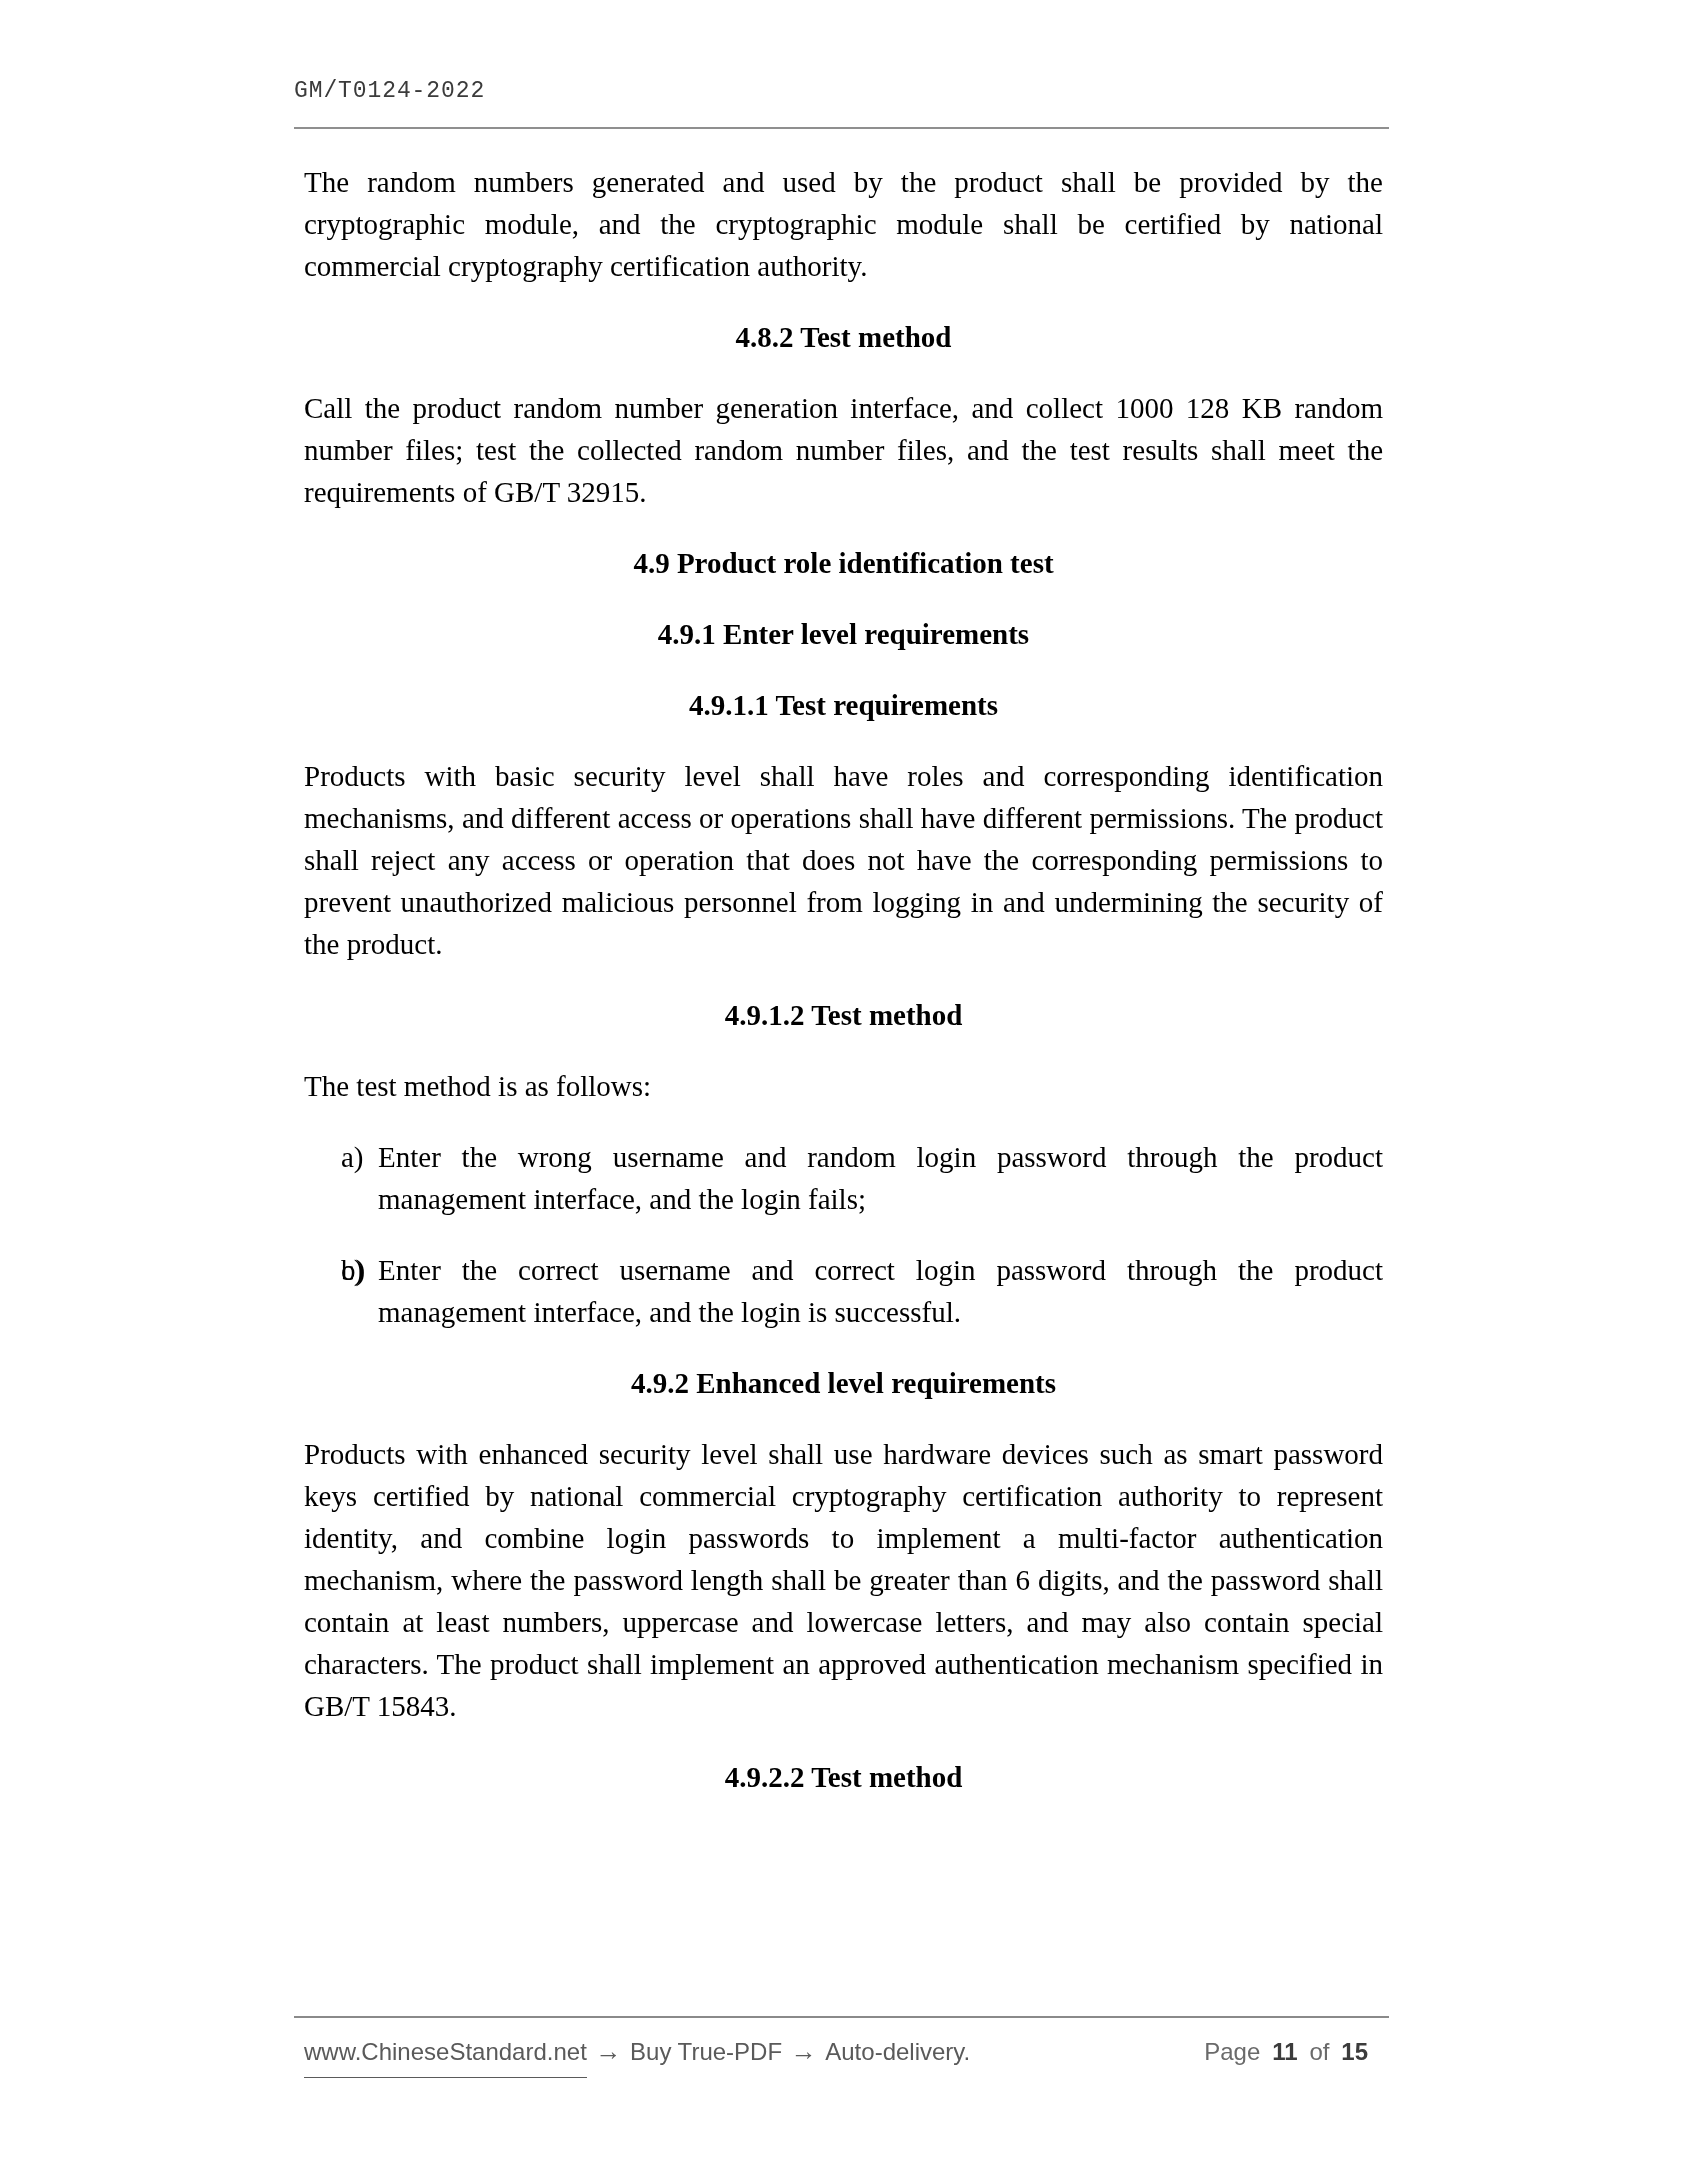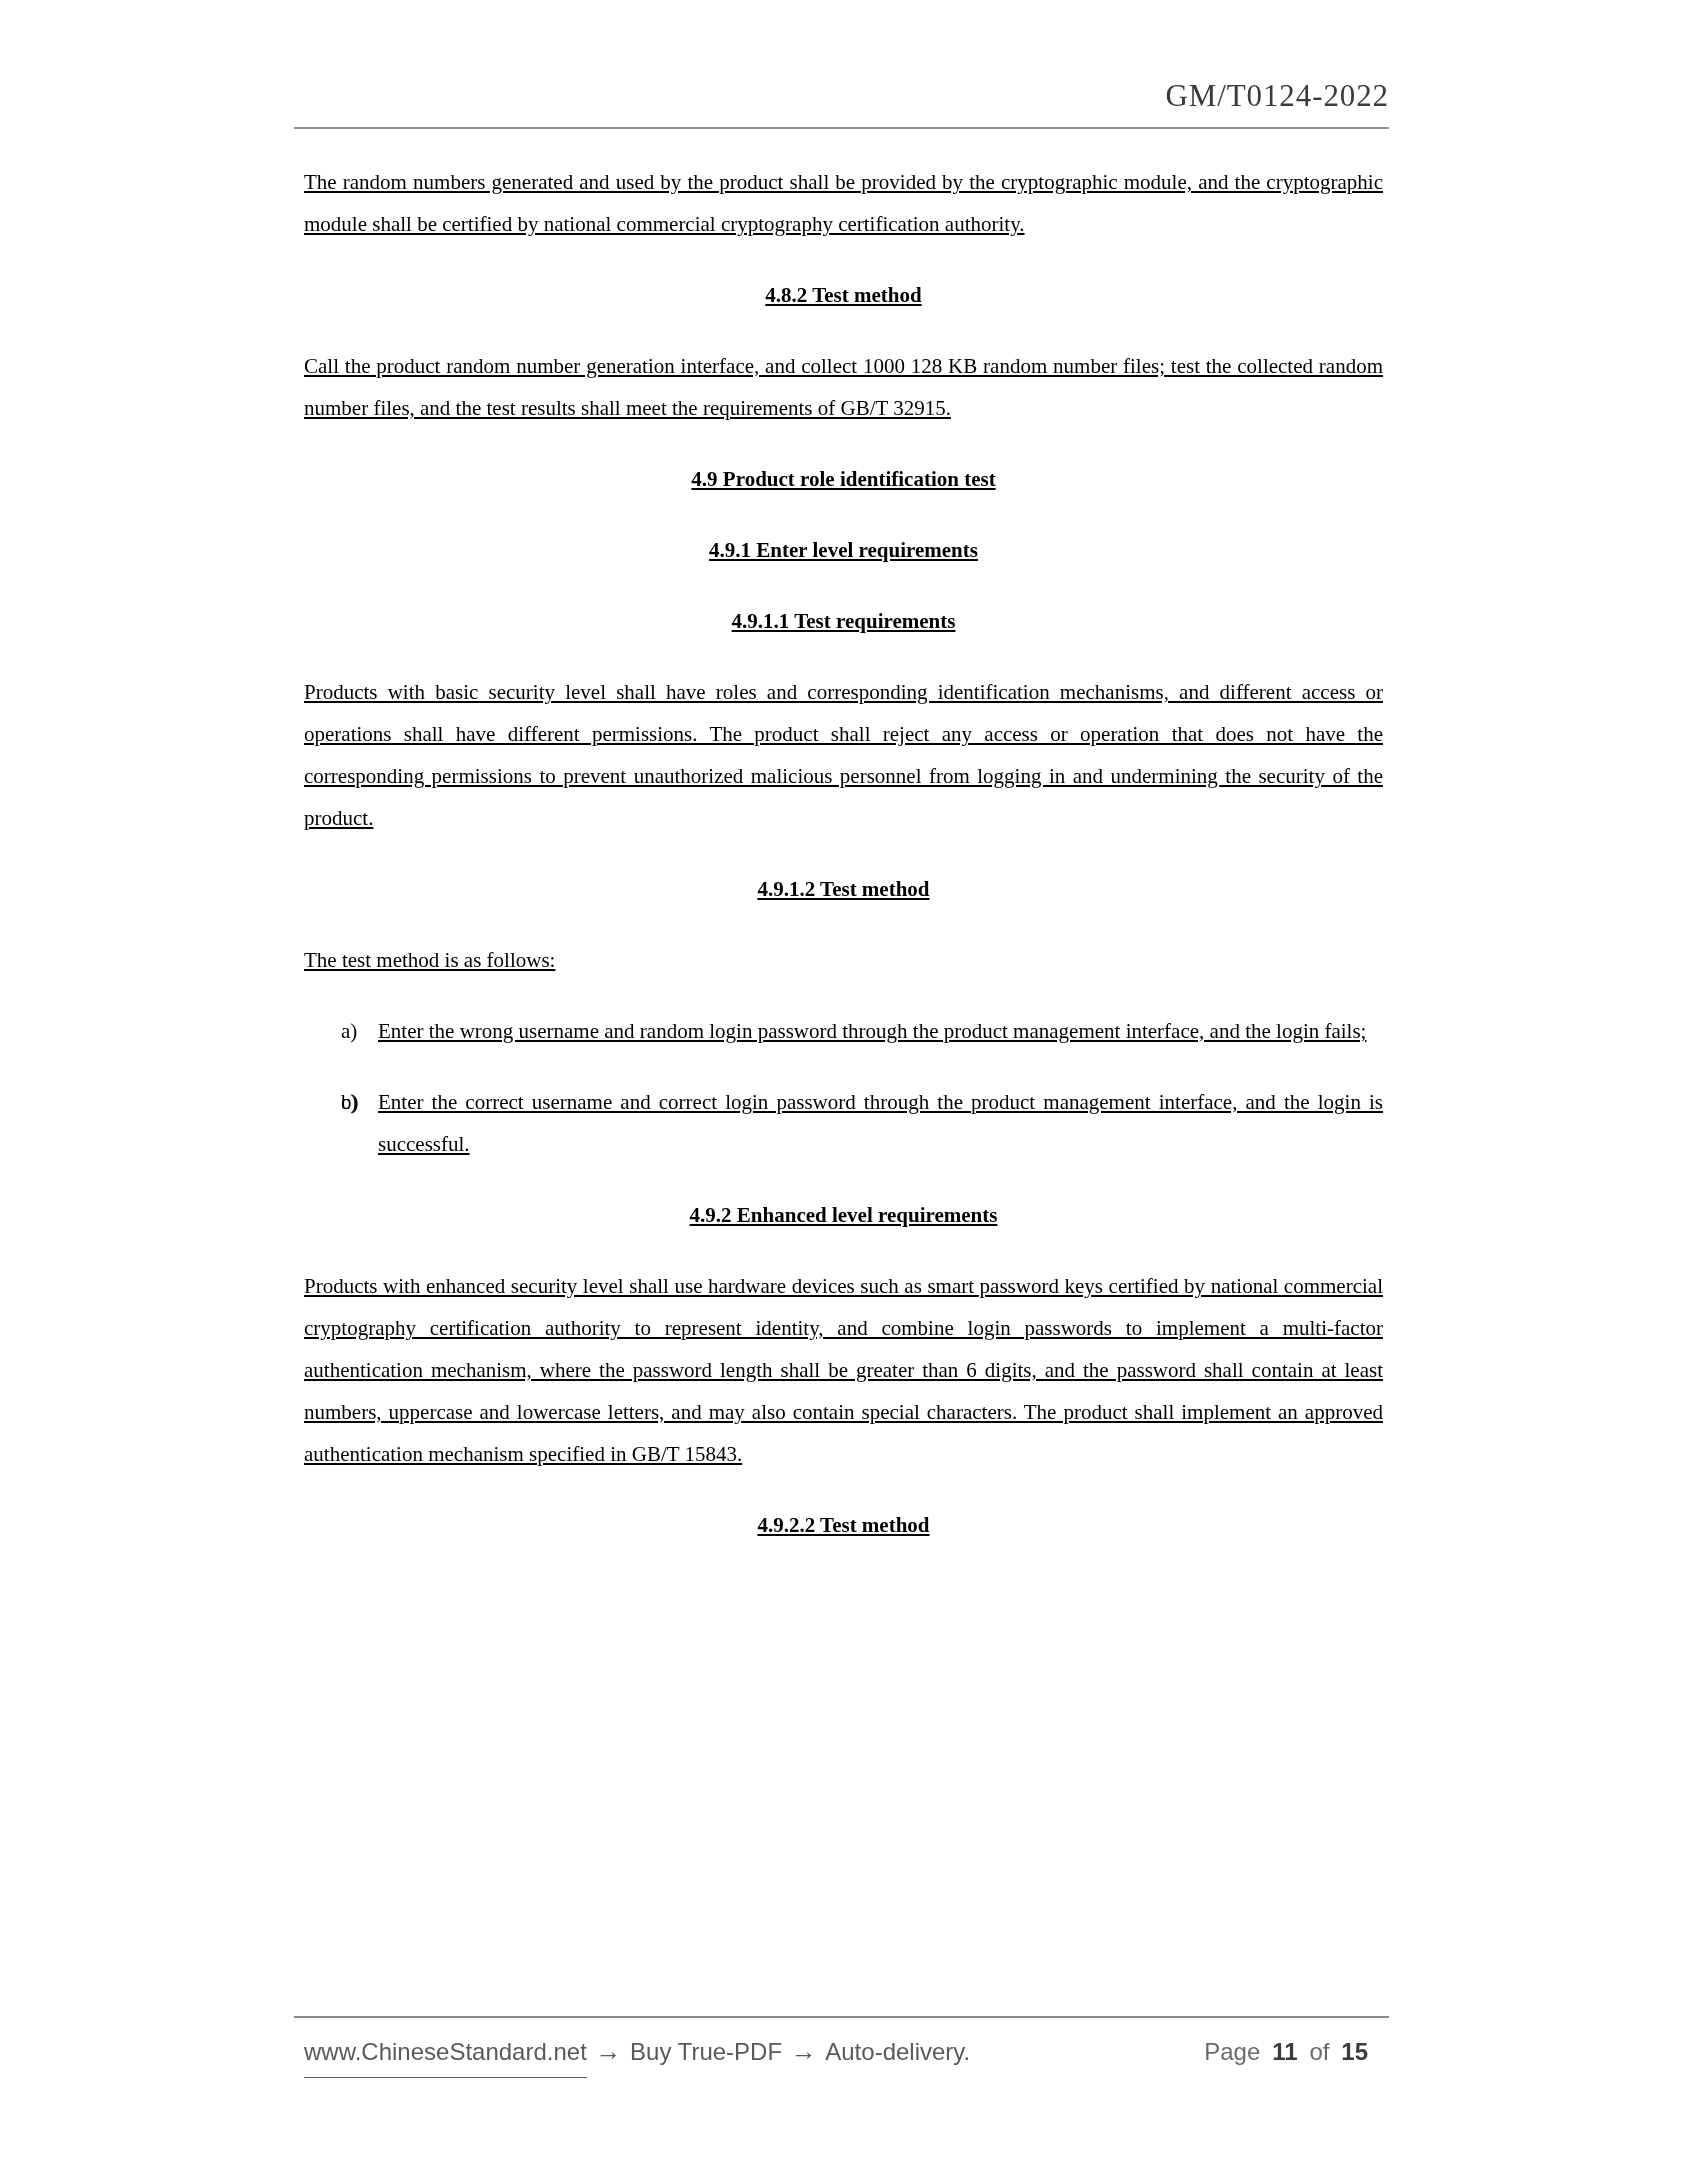--- a/index.html
+++ b/index.html
@@ -16,43 +16,43 @@
     font-family: "Liberation Serif", serif;
     color: #000000;
   }
 
   
   .doc-header {
     position: absolute;
     top: 78px;
     left: 294px;
     width: 1095px;
-    text-align: right;
-    font-size: 31px;
+    text-align: left;
+    font-size: 23px;
     letter-spacing: 0.9px;
     color: #3b3b3b;
+    font-family: Liberation Mono, monospace;
   }
   .header-rule {
     position: absolute;
     top: 127px;
     left: 294px;
     width: 1095px;
     height: 1.7px;
     background: #8f8f8f;
   }
 
   
   .doc-body {
     position: absolute;
     top: 161px;
     left: 304px;
     width: 1079px;
-    font-size: 21px;
+    font-size: 29px;
     line-height: 42px;
-    text-decoration: underline;
   }
   .doc-body p,
   .doc-body .h,
   .doc-body .li {
     margin: 0 0 29px 0;
     text-align: justify;
   }
   .doc-body .h {
     font-weight: bold;
     text-align: center;

